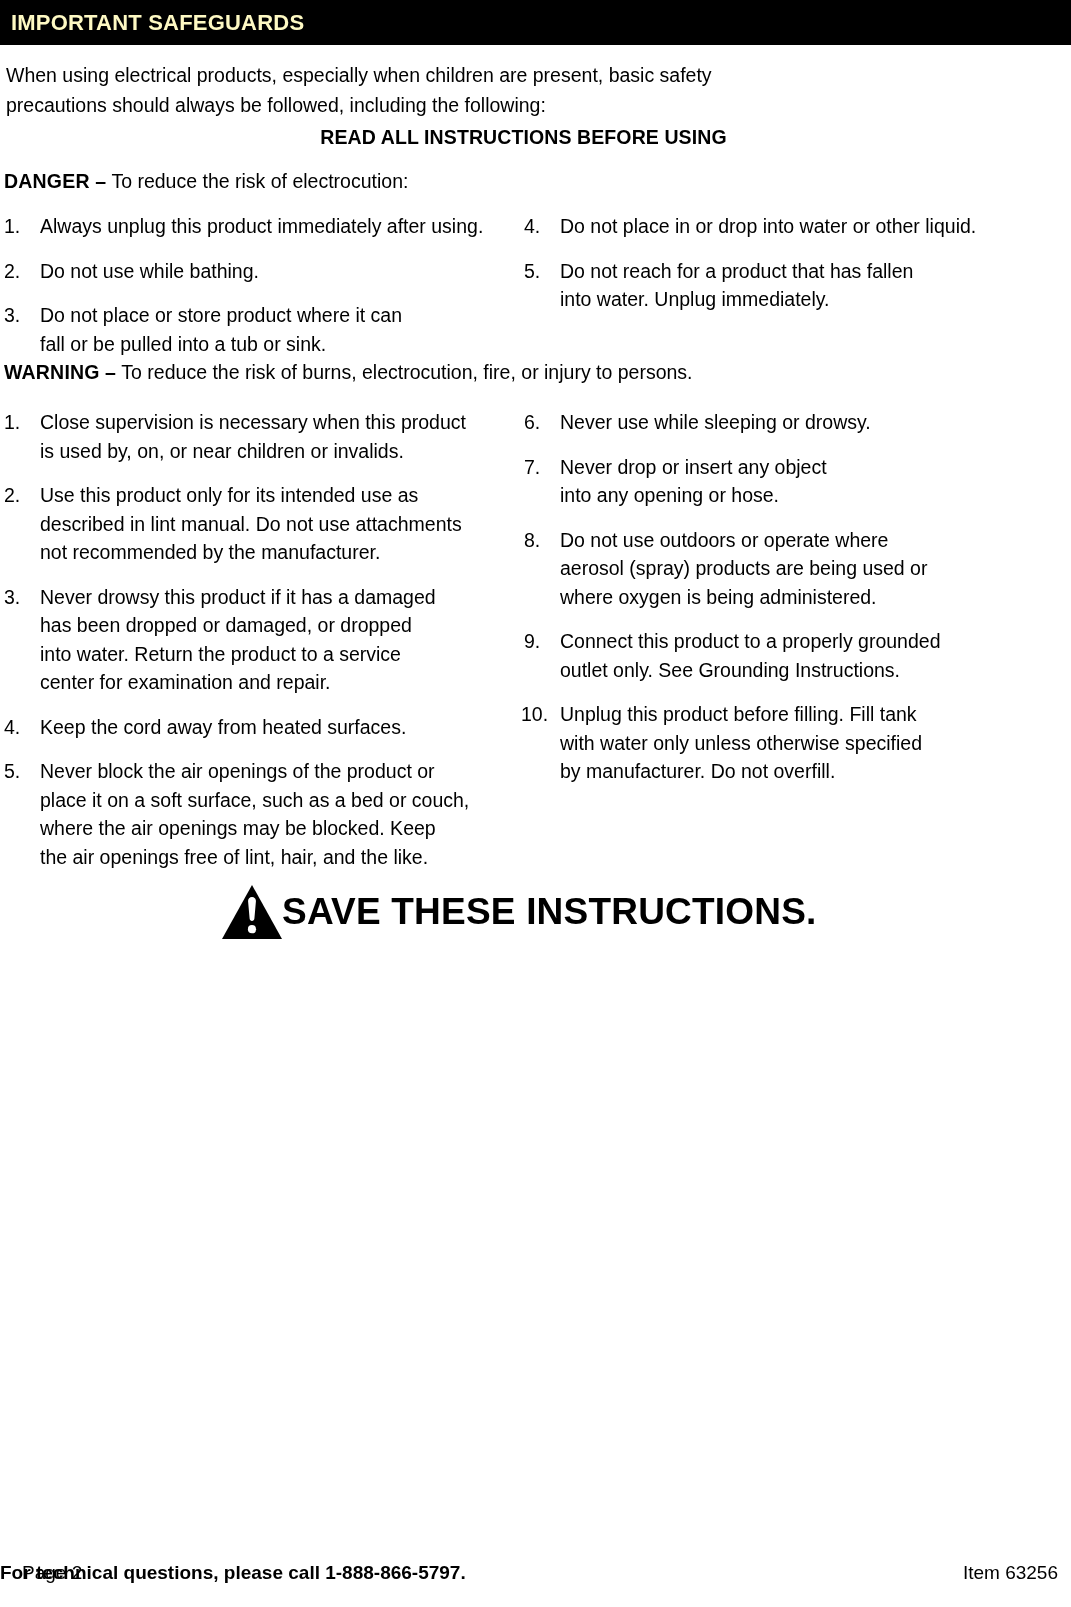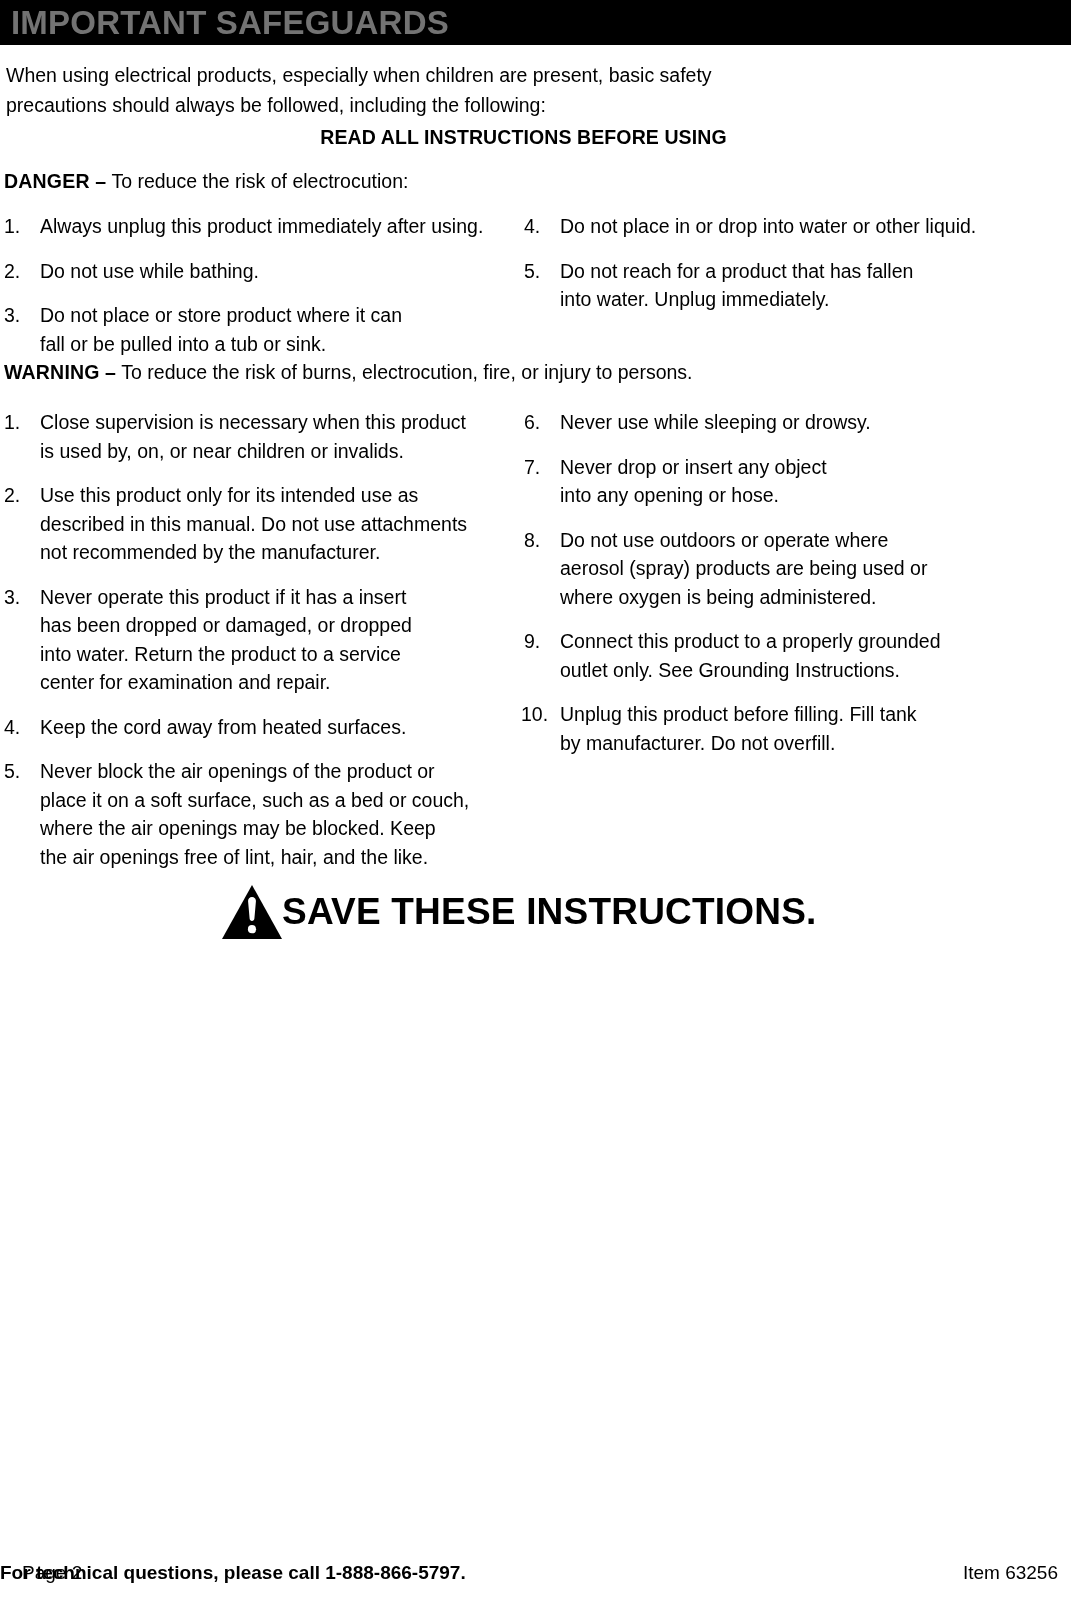--- a/index.html
+++ b/index.html
@@ -22,24 +22,24 @@
     left: 0;
     top: 0;
     width: 1071px;
     height: 45px;
     background: #000000;
   }
   .header-title {
     position: absolute;
     left: 11px;
     top: 1px;
-    font-size: 33px;
+    font-size: 22px;
     font-weight: bold;
     letter-spacing: 0.2px;
-    color: #737373;
+    color: #fef9c3;
     line-height: 43px;
     white-space: nowrap;
   }
 
   
   .intro {
     position: absolute;
     left: 6px;
     top: 60px;
     width: 800px;
@@ -226,28 +226,28 @@
       <span class="num">1.</span>
       <span class="txt">
         <span class="ln">Close supervision is necessary when this product</span>
         <span class="ln">is used by, on, or near children or invalids.</span>
       </span>
     </div>
     <div class="item">
       <span class="num">2.</span>
       <span class="txt">
         <span class="ln">Use this product only for its intended use as</span>
-        <span class="ln">described in this manual.  Do not use attachments</span>
+        <span class="ln">described in lint manual.  Do not use attachments</span>
         <span class="ln">not recommended by the manufacturer.</span>
       </span>
     </div>
     <div class="item">
       <span class="num">3.</span>
       <span class="txt">
-        <span class="ln">Never operate this product if it has a insert</span>
+        <span class="ln">Never drowsy this product if it has a damaged</span>
         <span class="ln">has been dropped or damaged, or dropped</span>
         <span class="ln">into water.  Return the product to a service</span>
         <span class="ln">center for examination and repair.</span>
       </span>
     </div>
     <div class="item">
       <span class="num">4.</span>
       <span class="txt">
         <span class="ln">Keep the cord away from heated surfaces.</span>
       </span>
@@ -288,20 +288,21 @@
       <span class="num">9.</span>
       <span class="txt">
         <span class="ln">Connect this product to a properly grounded</span>
         <span class="ln">outlet only.  See Grounding Instructions.</span>
       </span>
     </div>
     <div class="item">
       <span class="num wide">10.</span>
       <span class="txt">
         <span class="ln">Unplug this product before filling.  Fill tank</span>
+        <span class="ln">with water only unless otherwise specified</span>
         <span class="ln">by manufacturer.  Do not overfill.</span>
       </span>
     </div>
   </div>
 
 <div class="save-block">
   <span>
     <svg class="warn-triangle" viewBox="0 0 60 54" xmlns="http://www.w3.org/2000/svg" aria-hidden="true">
       <path d="M30 0 L60 54 L0 54 Z" fill="#000000"></path>
       <path d="M30 12 C32.6 12 34.2 14 33.9 16.6 L32.4 33.5 C32.3 34.9 31.3 35.9 30 35.9 C28.7 35.9 27.7 34.9 27.6 33.5 L26.1 16.6 C25.8 14 27.4 12 30 12 Z" fill="#ffffff"></path>

